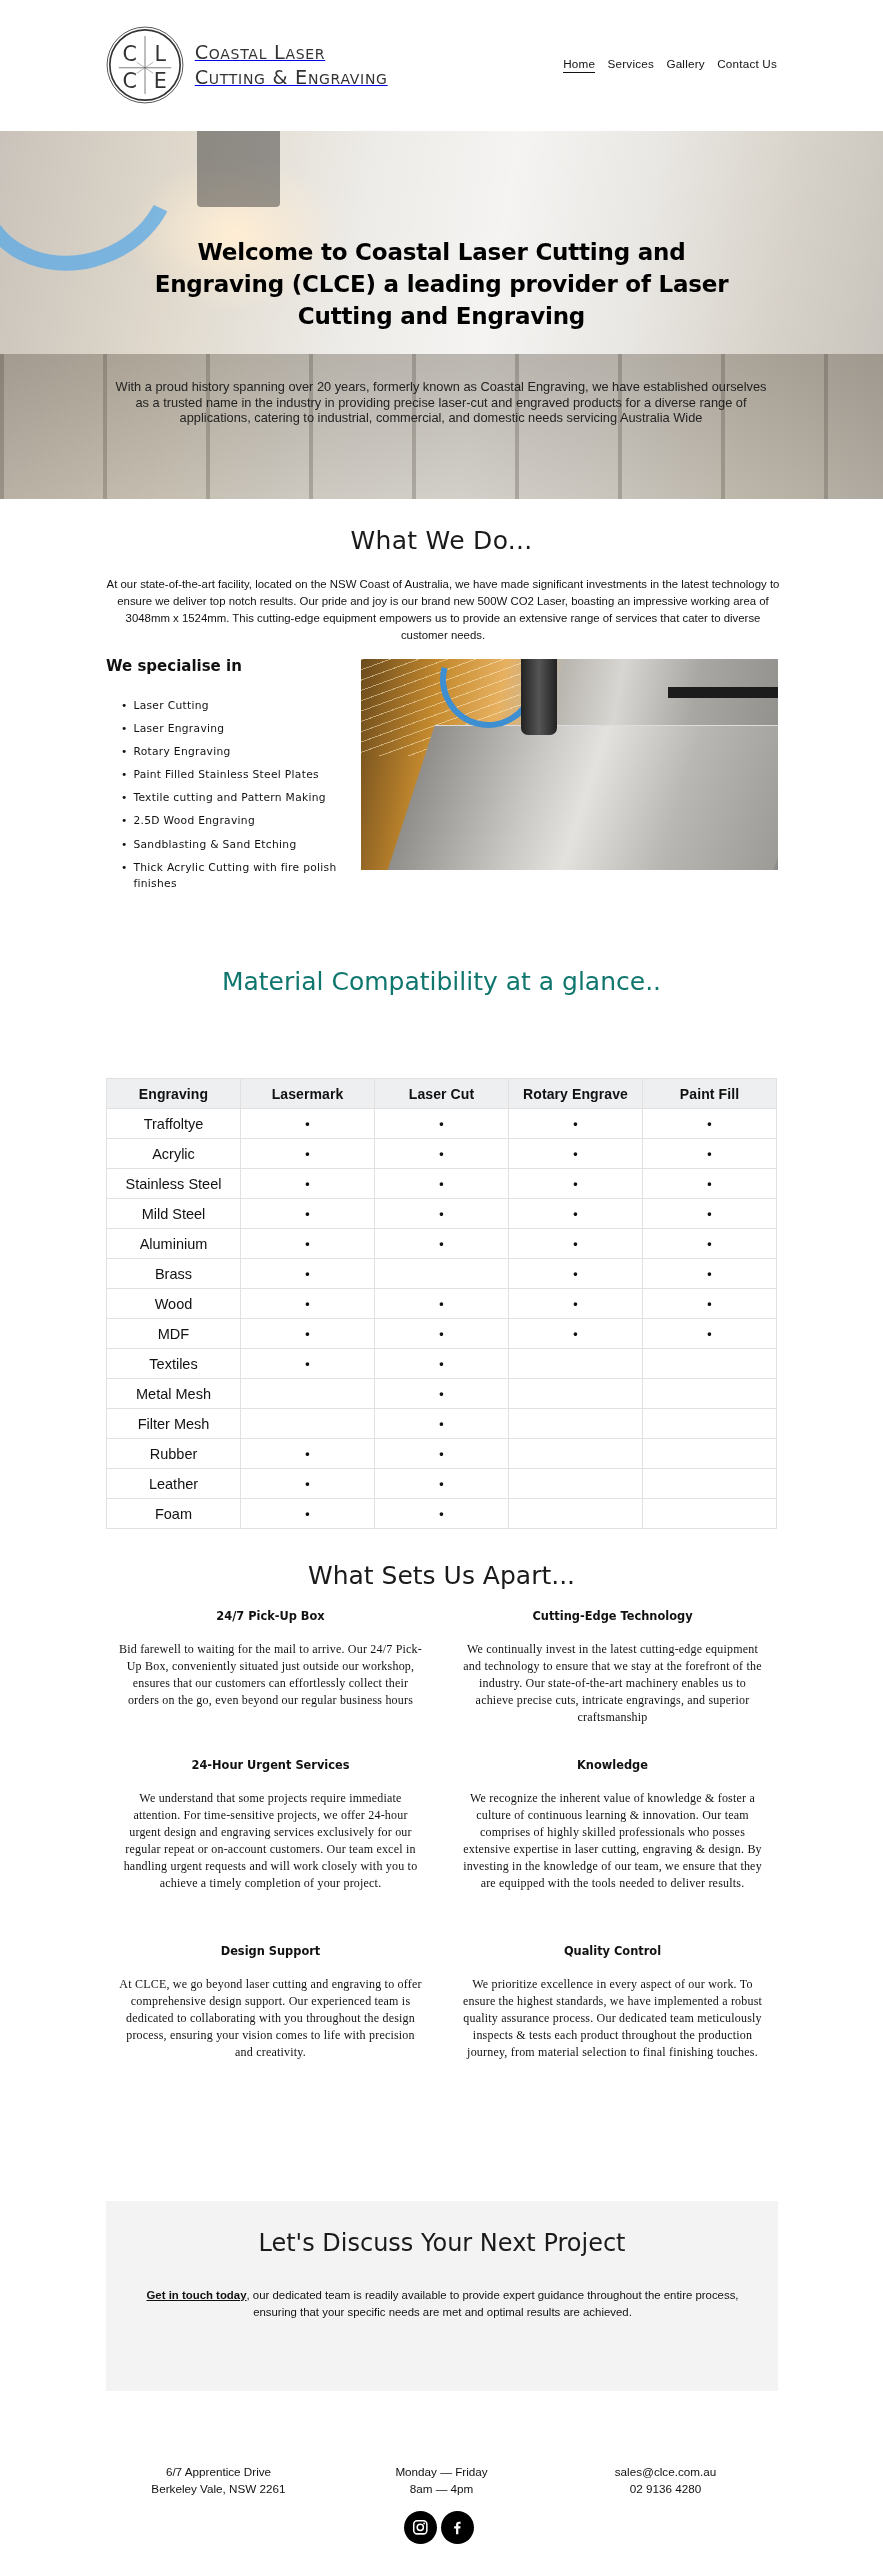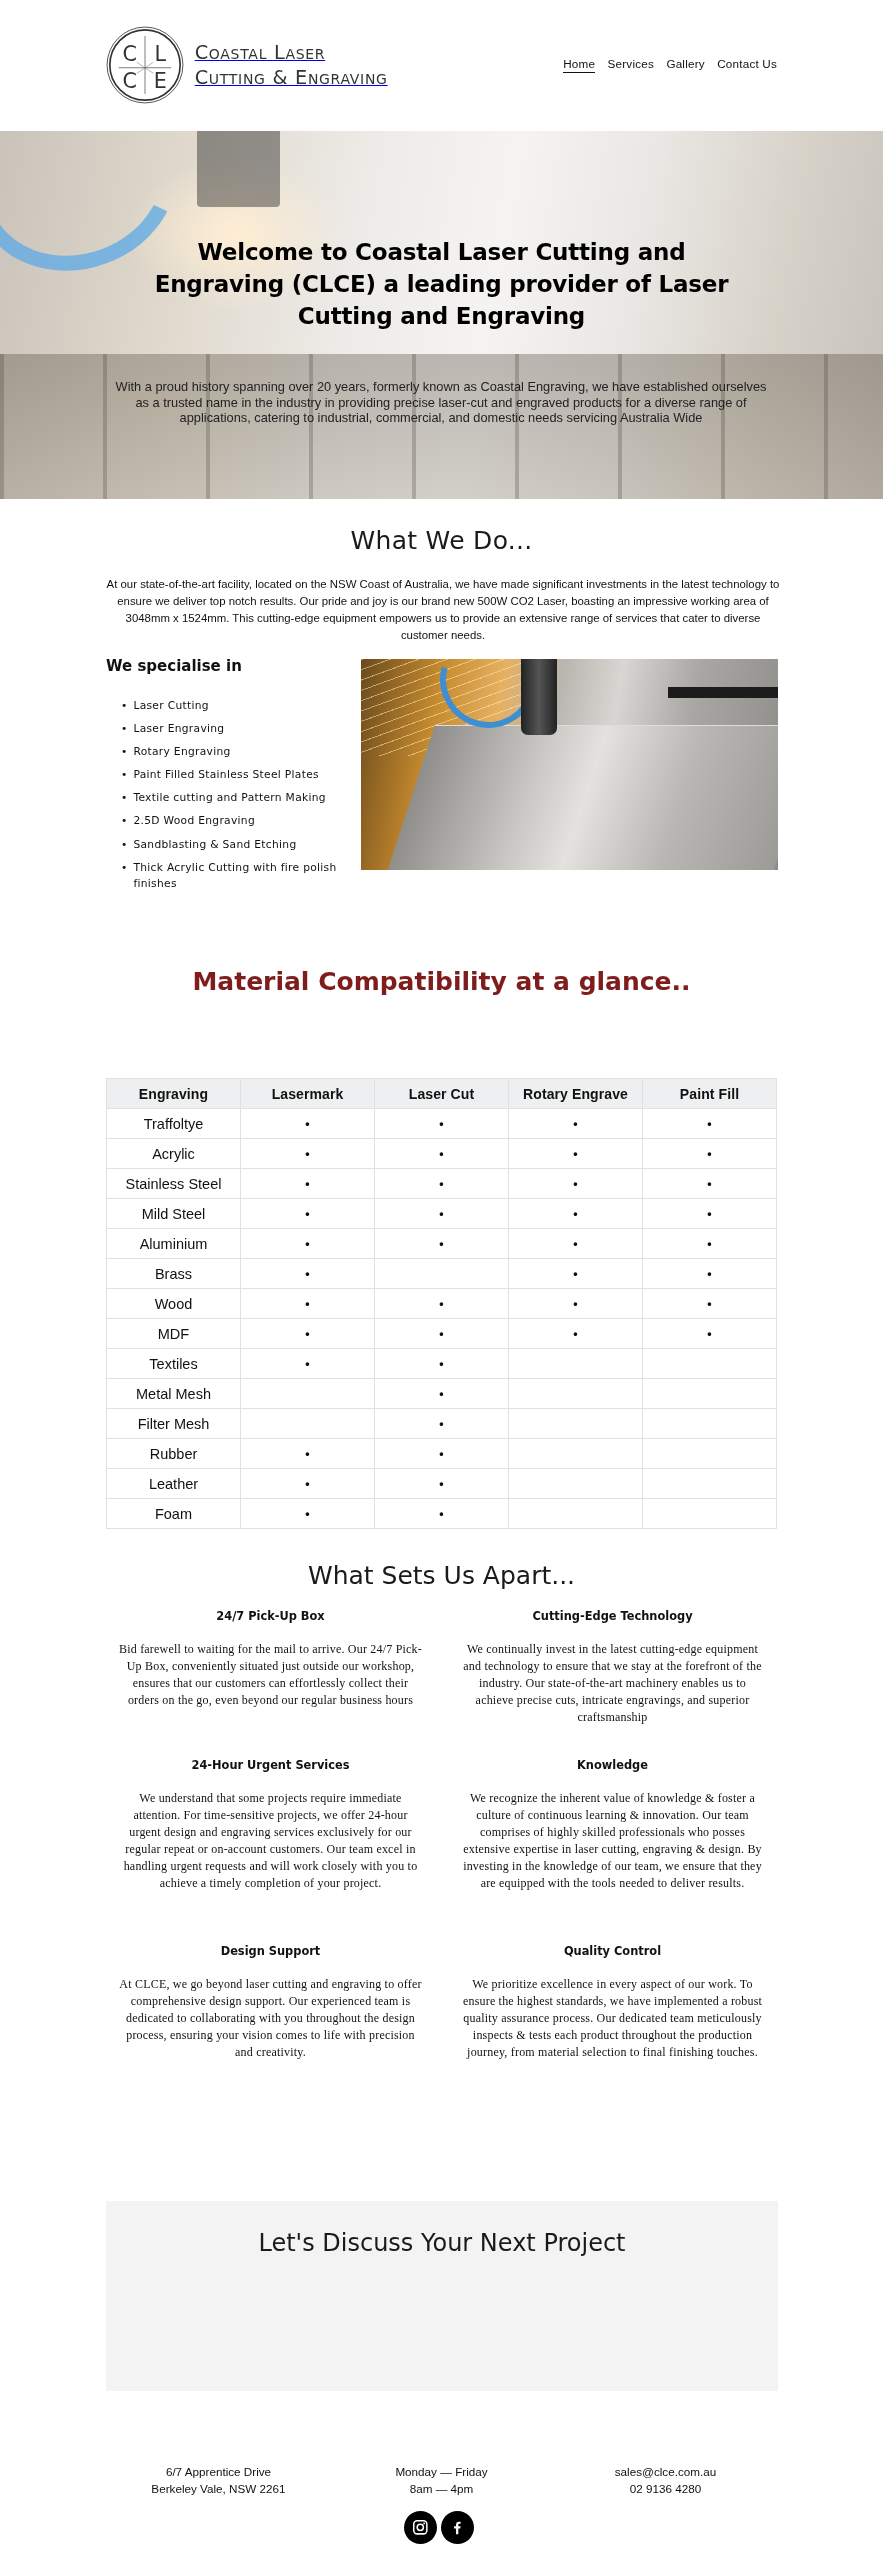--- a/index.html
+++ b/index.html
@@ -48,21 +48,21 @@
       linear-gradient(100deg, #6b4a1c 0%, #c58a2e 18%, #e6b060 32%, #b9b6b0 45%, #d8d6d2 58%, #a9a7a3 75%, #8d8b88 100%);
   }
   .spec-image .plate { position: absolute; left: 48px; top: 66px; width: 386px; height: 159px; background: linear-gradient(90deg, #8f8e8b 0%, #c9c8c5 30%, #e3e2df 45%, #b8b7b4 70%, #9c9b98 100%); transform: skewX(-18deg); border-top: 1.4px solid #ddd; }
   .spec-image .nozzle { position: absolute; left: 160px; top: 0; width: 36px; height: 76px; background: linear-gradient(90deg, #222, #555 50%, #222); border-radius: 0 0 7px 7px; }
   .spec-image .tube { position: absolute; left: 79px; top: -28px; width: 97px; height: 97px; border: 6.2px solid #3d8fd1; border-radius: 50%; border-top-color: transparent; border-right-color: transparent; transform: rotate(-30deg); }
   .spec-image .sparks { position: absolute; left: 0; top: 0; width: 166px; height: 97px;
     background: repeating-linear-gradient(160deg, rgba(255,240,200,0.9) 0px, rgba(255,240,200,0.9) 1px, transparent 1px, transparent 9.7px); opacity: 0.55; }
   .spec-image .rail { position: absolute; right: 0; top: 28px; width: 110px; height: 11px; background: #1c1c1c; }
 
   
-  .mat-title { top: 967px; font-size: 25px; font-weight: bold; color: #7f1d1d; }
+  .mat-title { top: 967px; font-size: 25px; font-weight: normal; color: #0f766e; }
   .mat-table { position: absolute; left: 106px; top: 1078px; width: 671px; border-collapse: collapse; table-layout: fixed; }
   .mat-table th, .mat-table td { border: 0.7px solid #e1e1e1; text-align: center; height: 30px; font-family: "Liberation Sans", sans-serif; color: #111; }
   .mat-table th { background: #eeeff0; font-weight: bold; font-size: 14px; letter-spacing: 0.1px; }
   .mat-table td { font-size: 14.5px; }
   .mat-table td.dot { font-size: 12.4px; font-weight: bold; }
   .mat-table td.mat-name { font-size: 14.5px; }
 
   
   .wsa-title { top: 1561px; font-size: 25px; font-weight: normal; color: #1a1a1a; }
   .feature { position: absolute; width: 307px; text-align: center; }
@@ -278,20 +278,21 @@
   <h3>Design Support</h3>
   <p>At CLCE, we go beyond laser cutting and engraving to offer comprehensive design support. Our experienced team is dedicated to collaborating with you throughout the design process, ensuring your vision comes to life with precision and creativity.</p>
 </div>
 <div class="feature" style="left:459px; top:1944px;">
   <h3>Quality Control</h3>
   <p>We prioritize excellence in every aspect of our work. To ensure the highest standards, we have implemented a robust quality assurance process. Our dedicated team meticulously inspects &amp; tests each product throughout the production journey, from material selection to final finishing touches.</p>
 </div>
 
 <section class="cta">
   <h2>Let's Discuss Your Next Project</h2>
+  <p><a href="#">Get in touch today</a><span>, our dedicated team is readily available to provide expert guidance throughout the entire process, ensuring that your specific needs are met and optimal results are achieved.</span></p>
 </section>
 
 <div class="footer-col" style="left:108px;">
   <div>6/7 Apprentice Drive</div>
   <div>Berkeley Vale, NSW 2261</div>
 </div>
 <div class="footer-col" style="left:331px;">
   <div>Monday — Friday</div>
   <div>8am — 4pm</div>
 </div>

